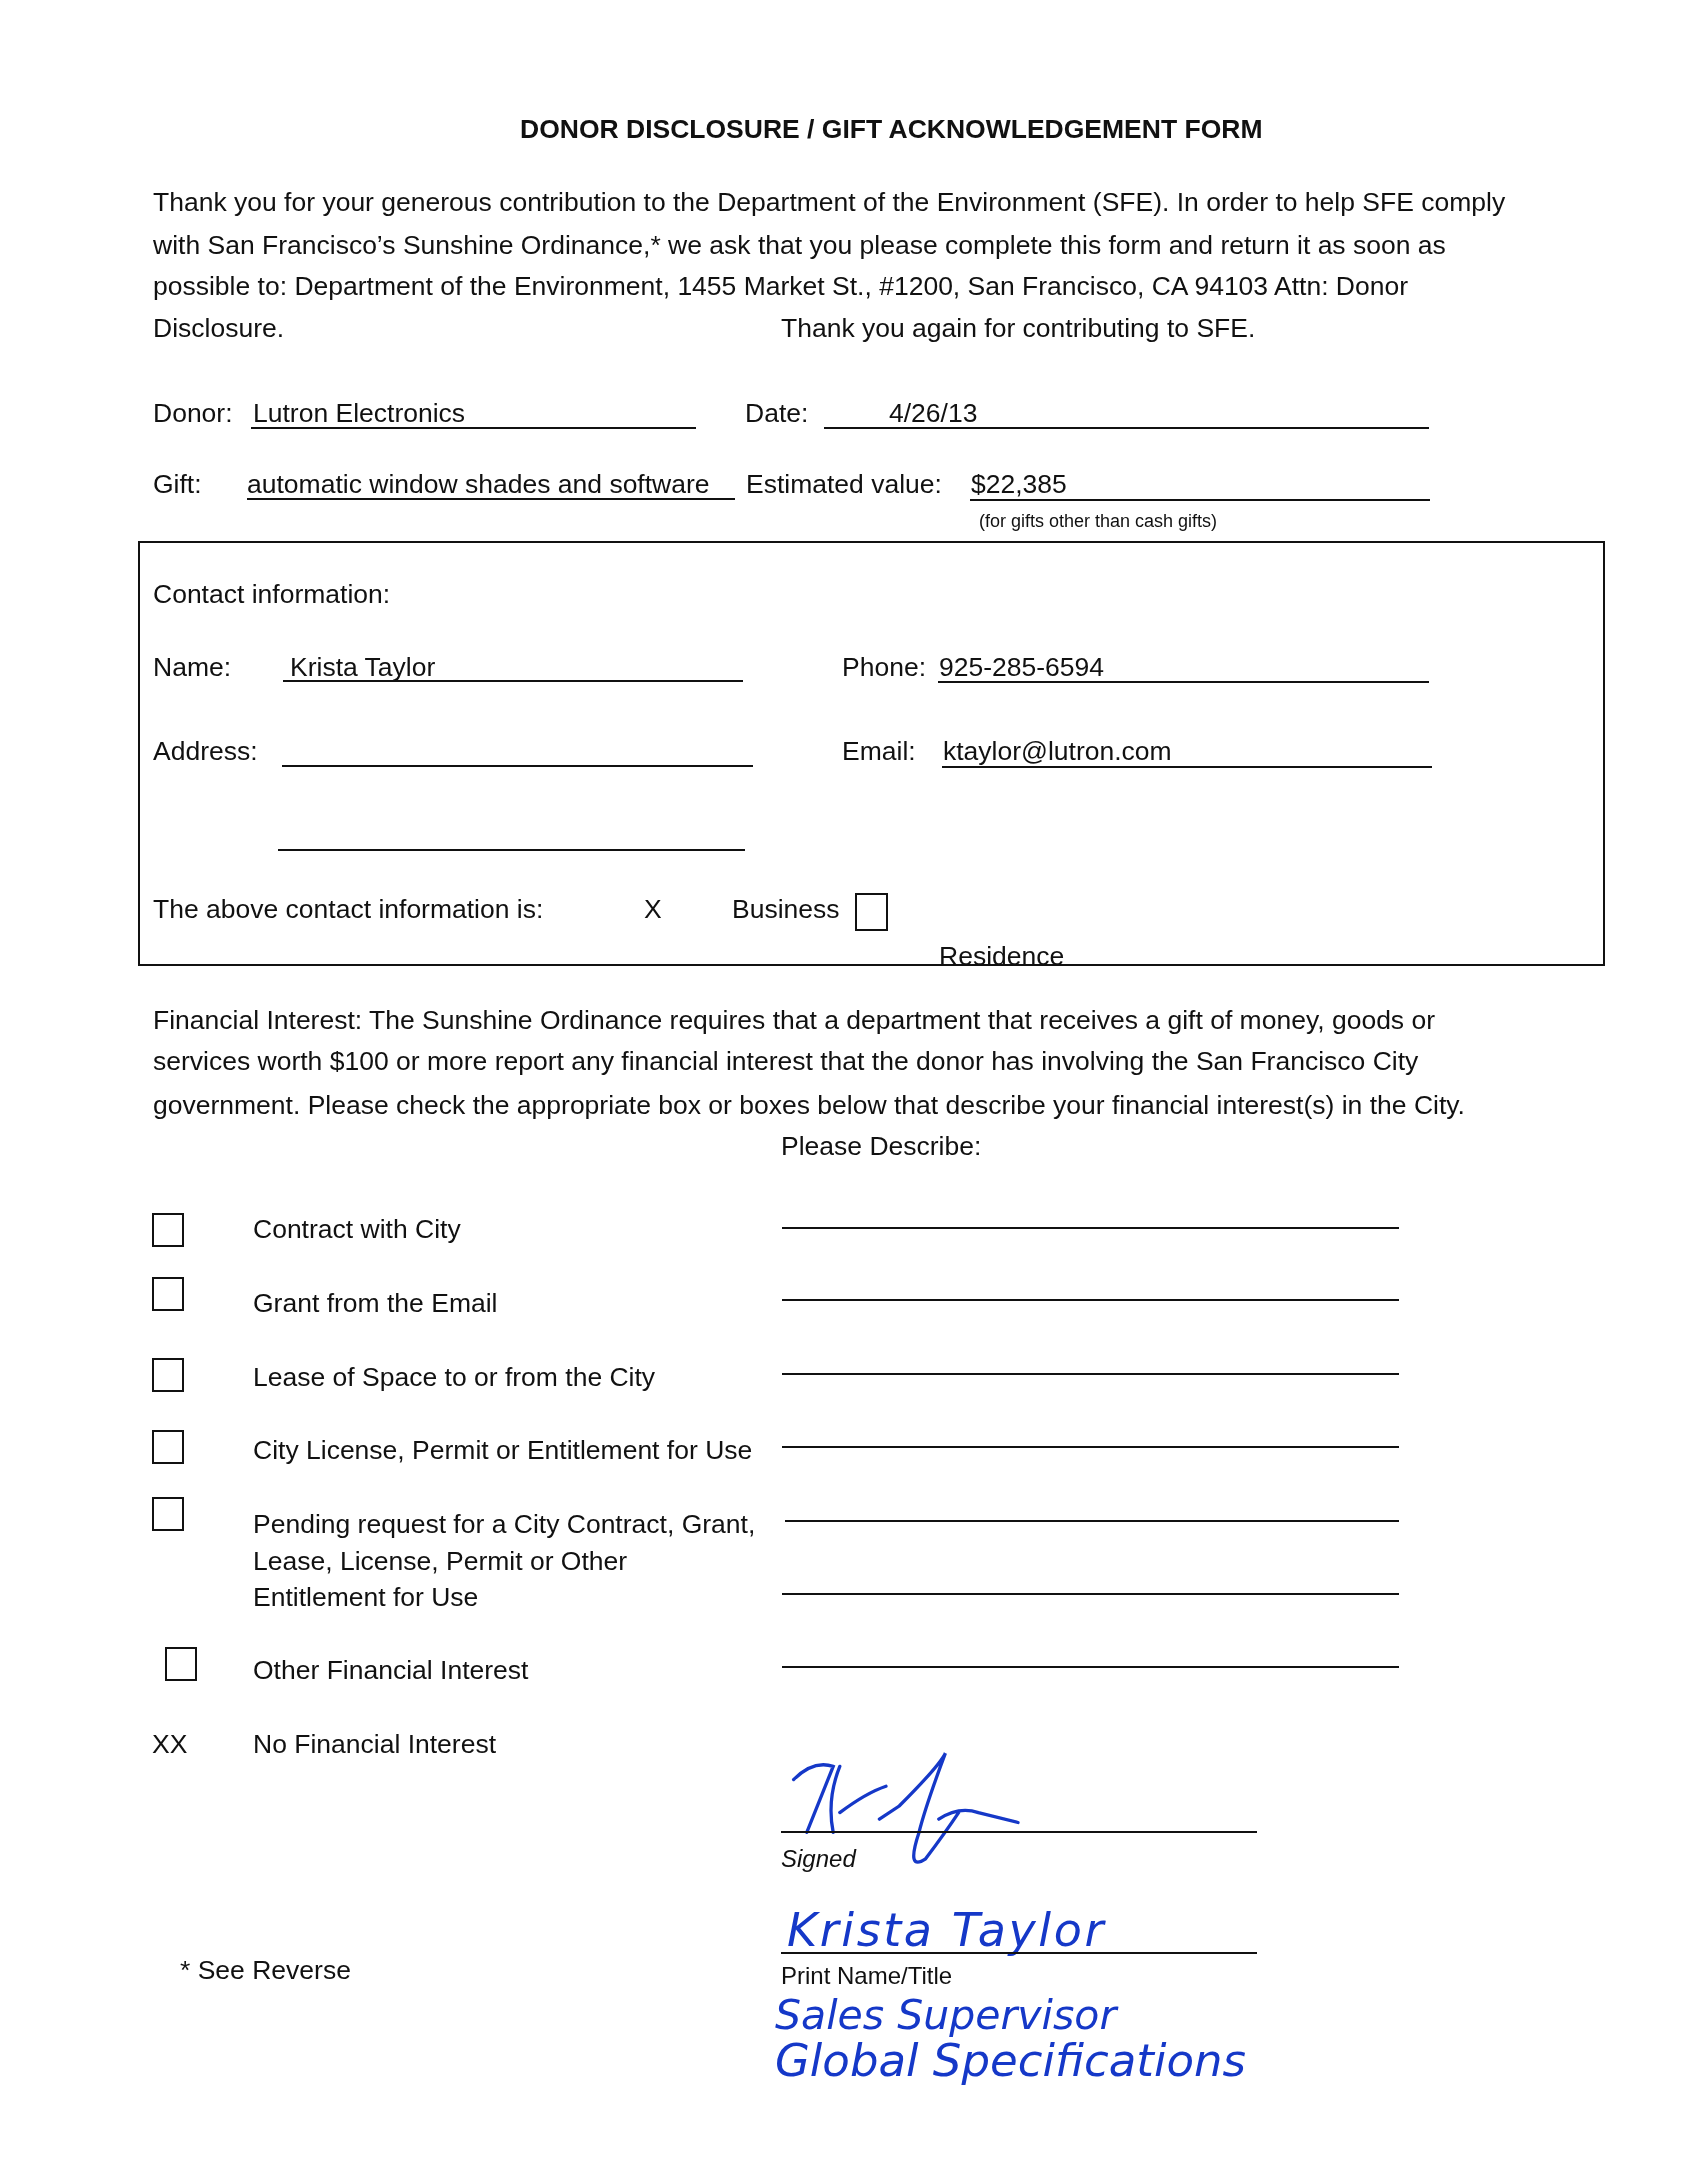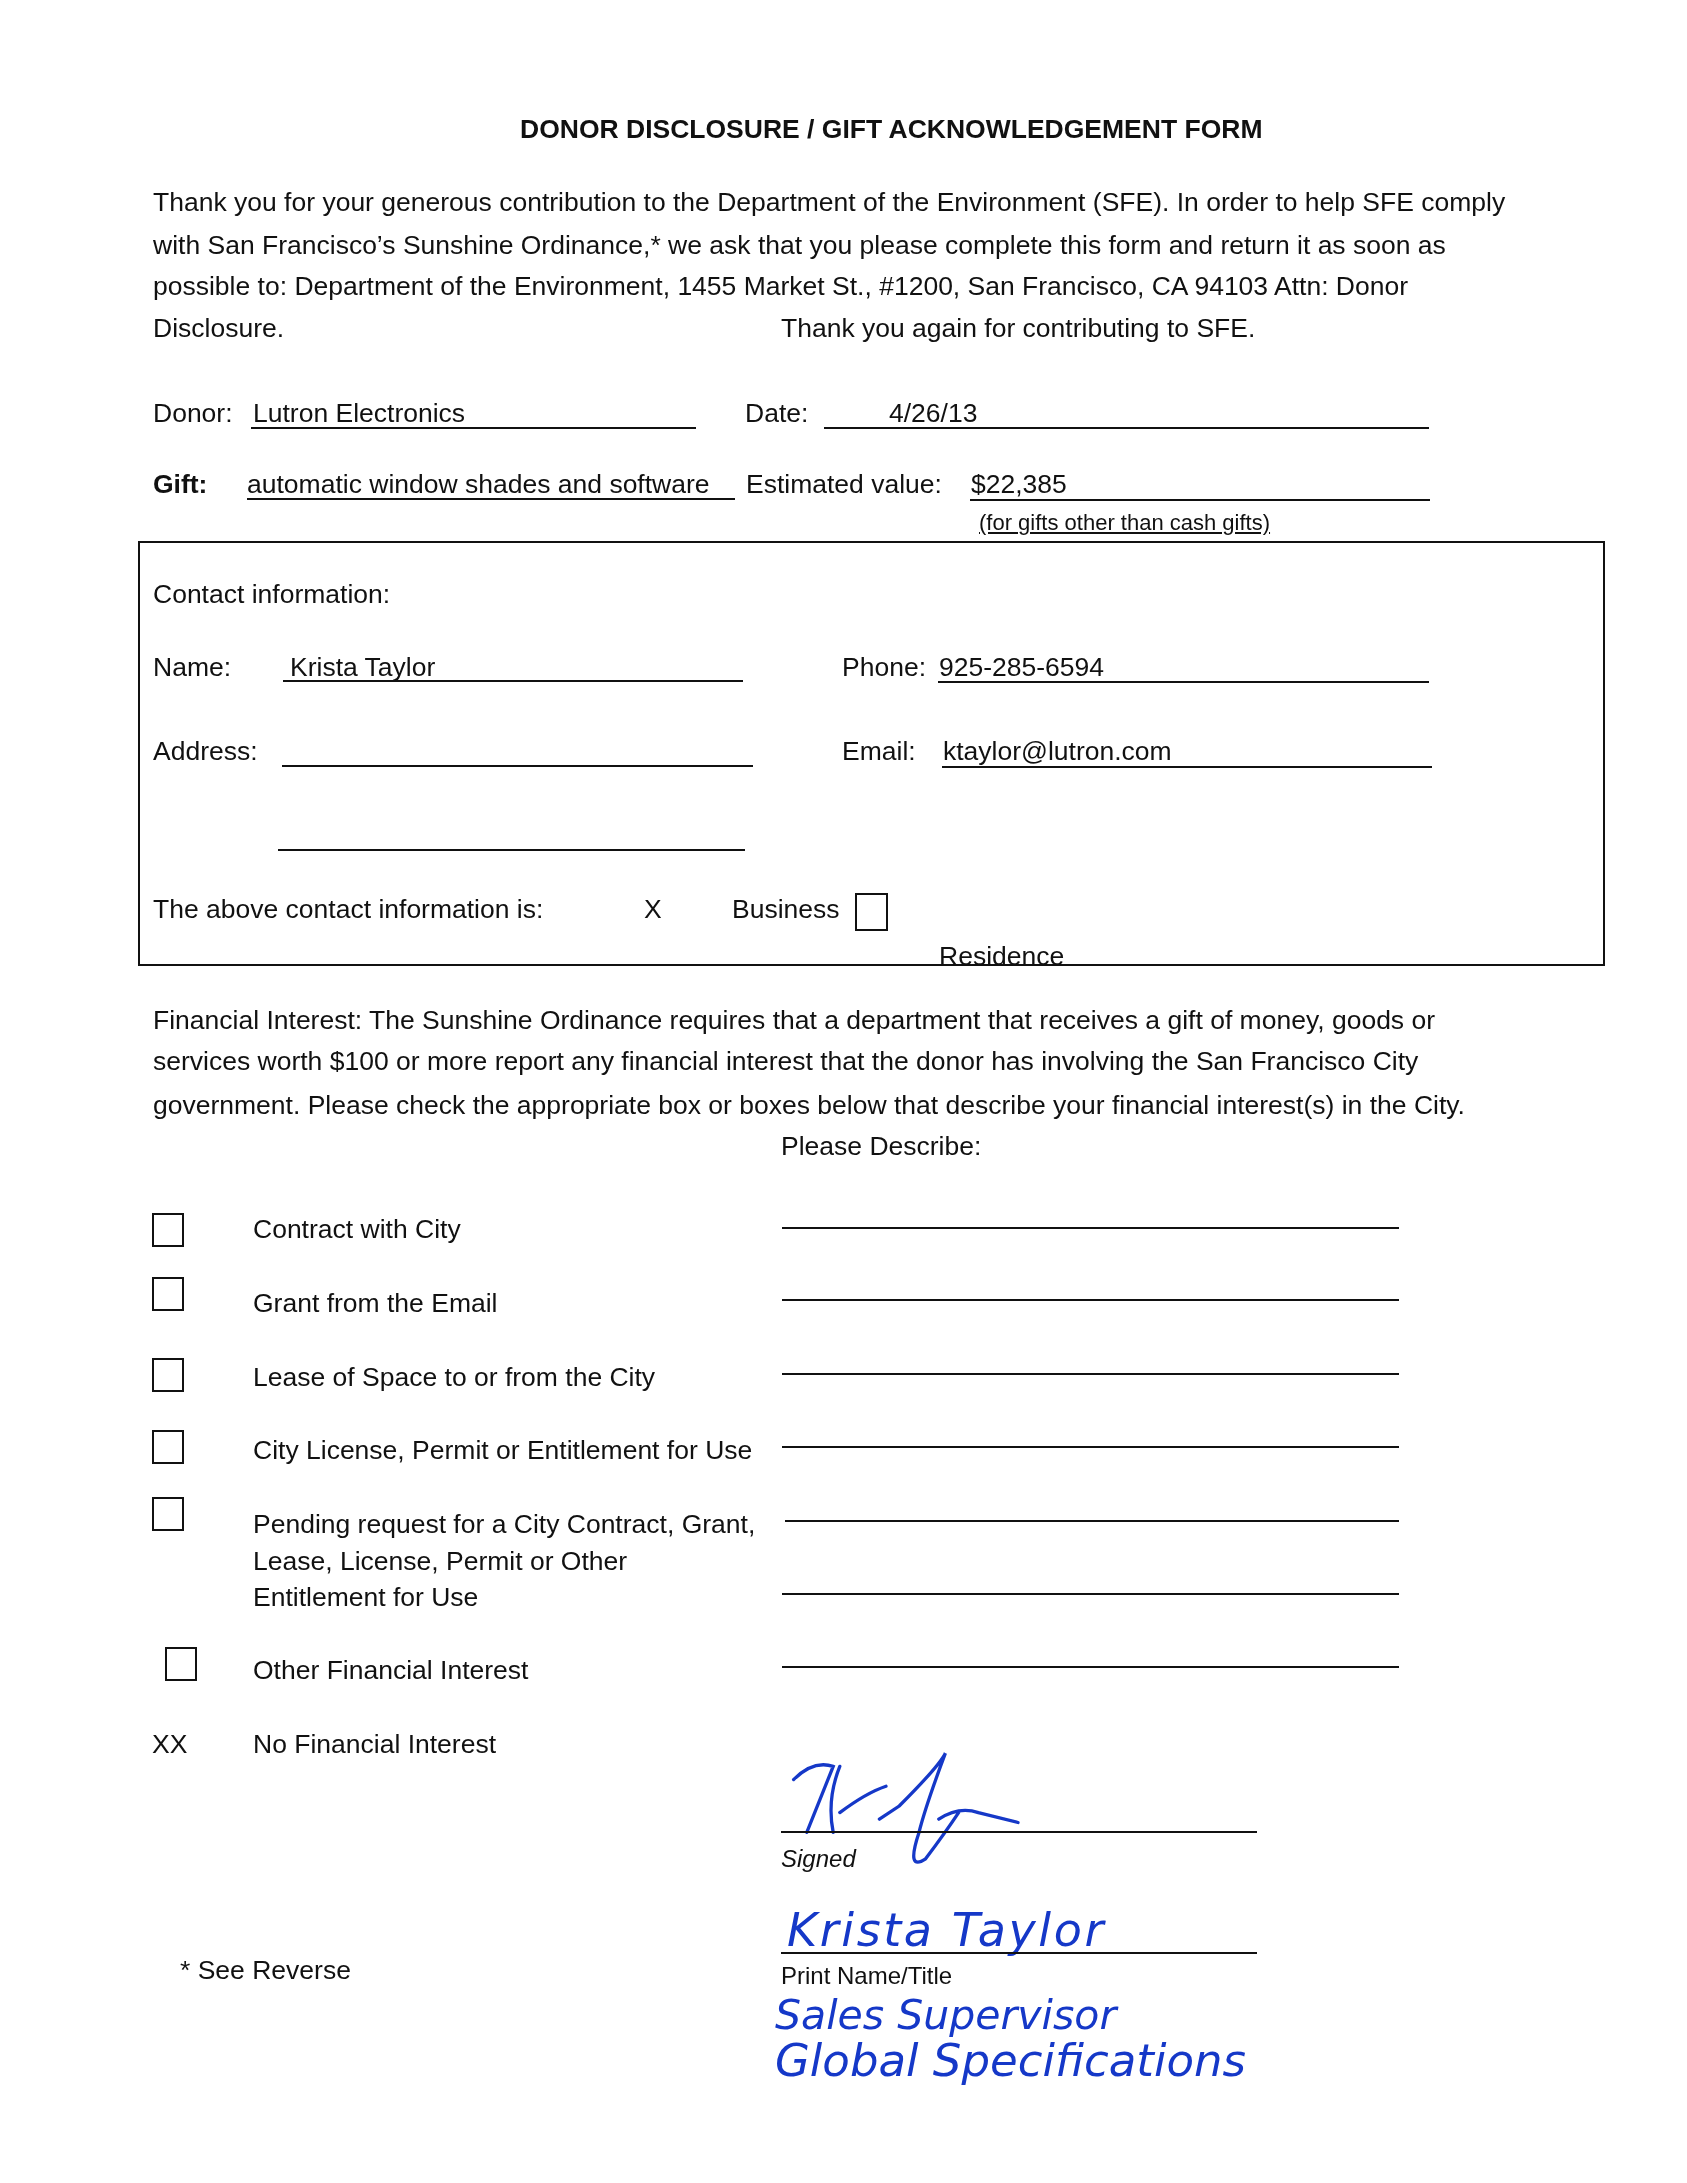--- a/index.html
+++ b/index.html
@@ -4,42 +4,42 @@
 <style>
   html, body { margin:0; padding:0; background:#fff; }
   body { width:1687px; height:2183px; position:relative; overflow:hidden;
          font-family:"Liberation Sans", sans-serif; color:#111; }
   .t { position:absolute; font-size:26.5px; line-height:1; white-space:nowrap; }
   .title { font-weight:bold; font-size:26.5px; }
   .ul { position:absolute; height:0; border-bottom:2px solid #111; }
   .box { position:absolute; width:32px; height:34px; border:2.6px solid #111; box-sizing:border-box; }
   .frame { position:absolute; left:138px; top:541px; width:1467px; height:425px; border:2px solid #111; box-sizing:border-box; }
   .hand { position:absolute; color:#1538c8; font-family:"DejaVu Sans", sans-serif; font-style:italic; white-space:nowrap; }
-  .small { font-size:22px;text-decoration:underline; }
+  .small { font-size:18px; }
   .ital { font-style:italic; }
 </style>
 </head>
 <body>
 
 <div class="t title" style="left:520px; top:116px;">DONOR DISCLOSURE / GIFT ACKNOWLEDGEMENT FORM</div>
 
 <div class="t" style="left:153px; top:189px;">Thank you for your generous contribution to the Department of the Environment (SFE).  In order to help SFE comply</div>
 <div class="t" style="left:153px; top:232px;">with San Francisco’s Sunshine Ordinance,* we ask that you please complete this form and return it as soon as</div>
 <div class="t" style="left:153px; top:273px;">possible to: Department of the Environment, 1455 Market St., #1200, San Francisco, CA  94103  Attn: Donor</div>
 <div class="t" style="left:153px; top:315px;">Disclosure.</div>
 <div class="t" style="left:781px; top:315px;">Thank you again for contributing to SFE.</div>
 
 <div class="t" style="left:153px; top:400px;">Donor:</div>
 <div class="t" style="left:253px; top:400px;">Lutron Electronics</div>
 <div class="ul" style="left:251px; top:427px; width:445px;"></div>
 <div class="t" style="left:745px; top:400px;">Date:</div>
 <div class="t" style="left:889px; top:400px;">4/26/13</div>
 <div class="ul" style="left:824px; top:427px; width:605px;"></div>
 
-<div class="t" style="left:153px; top:471px;font-weight:bold;">Gift:</div>
+<div class="t" style="left:153px; top:471px;">Gift:</div>
 <div class="t" style="left:247px; top:471px;">automatic window shades and software</div>
 <div class="ul" style="left:247px; top:498px; width:488px;"></div>
 <div class="t" style="left:746px; top:471px;">Estimated value:</div>
 <div class="t" style="left:971px; top:471px;">$22,385</div>
 <div class="ul" style="left:970px; top:499px; width:460px;"></div>
 <div class="t small" style="left:979px; top:512px;">(for gifts other than cash gifts)</div>
 
 <div class="frame"></div>
 <div class="t" style="left:153px; top:581px;">Contact information:</div>
 

